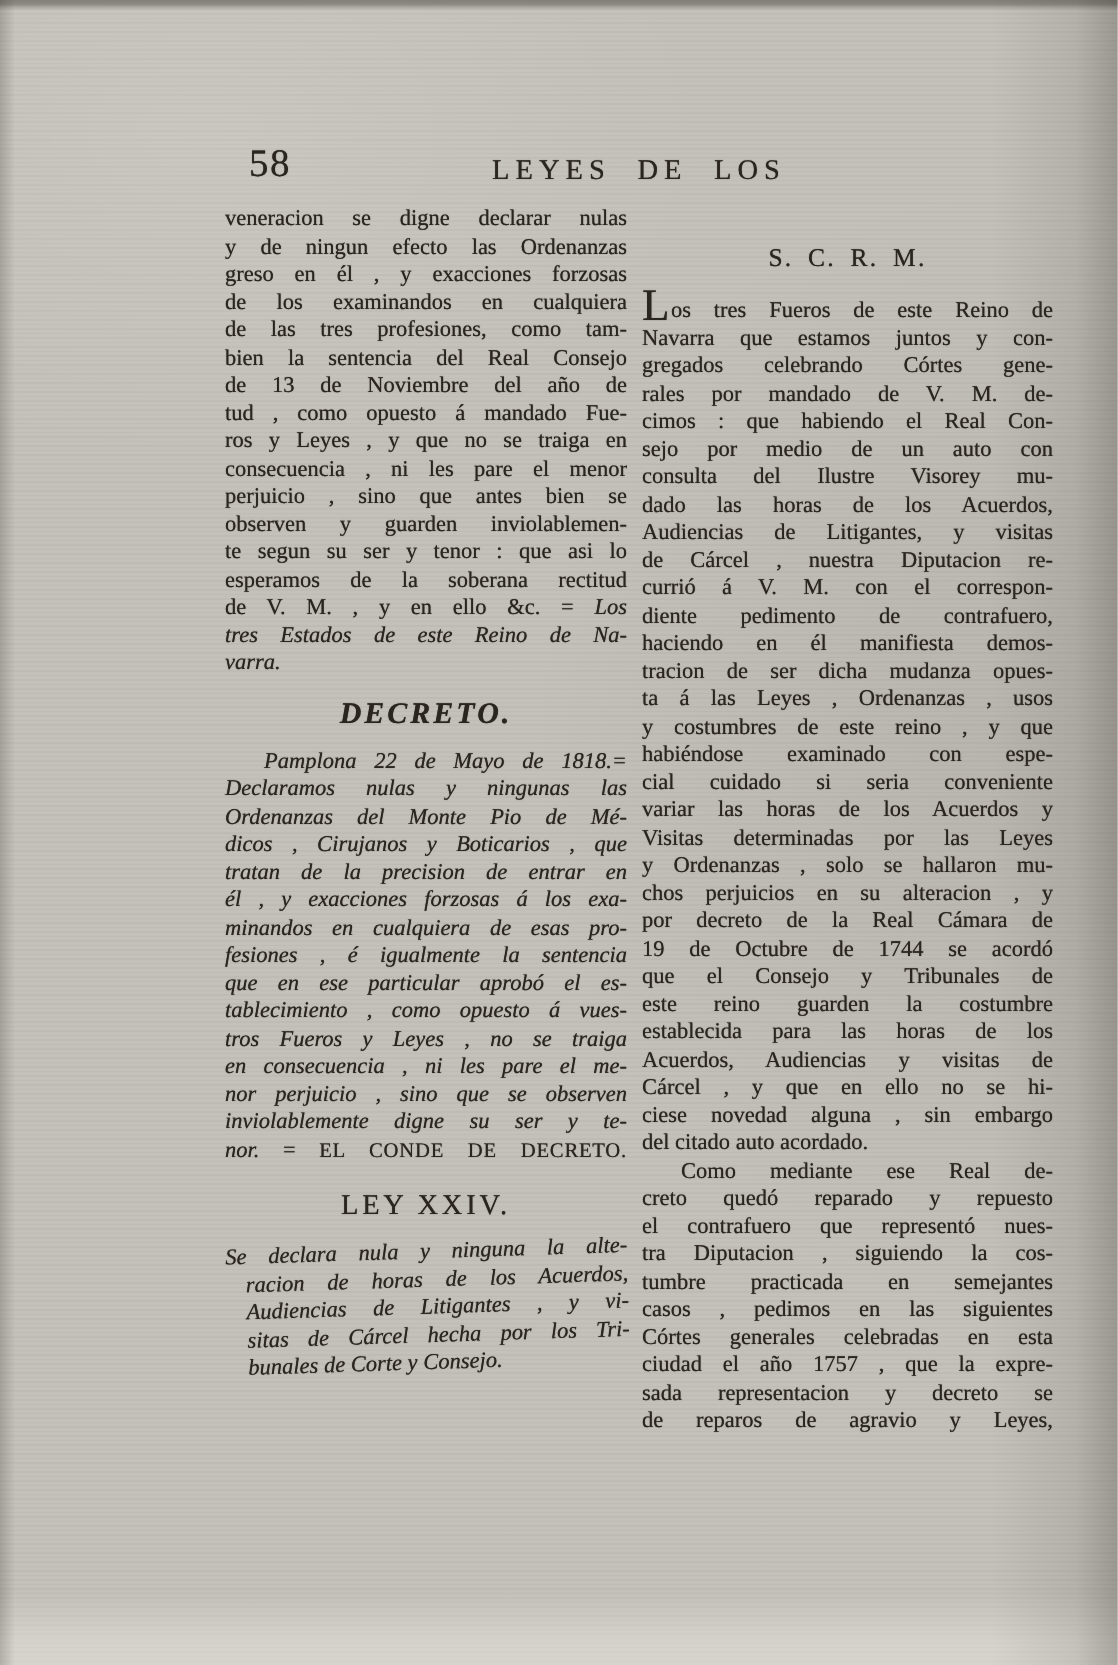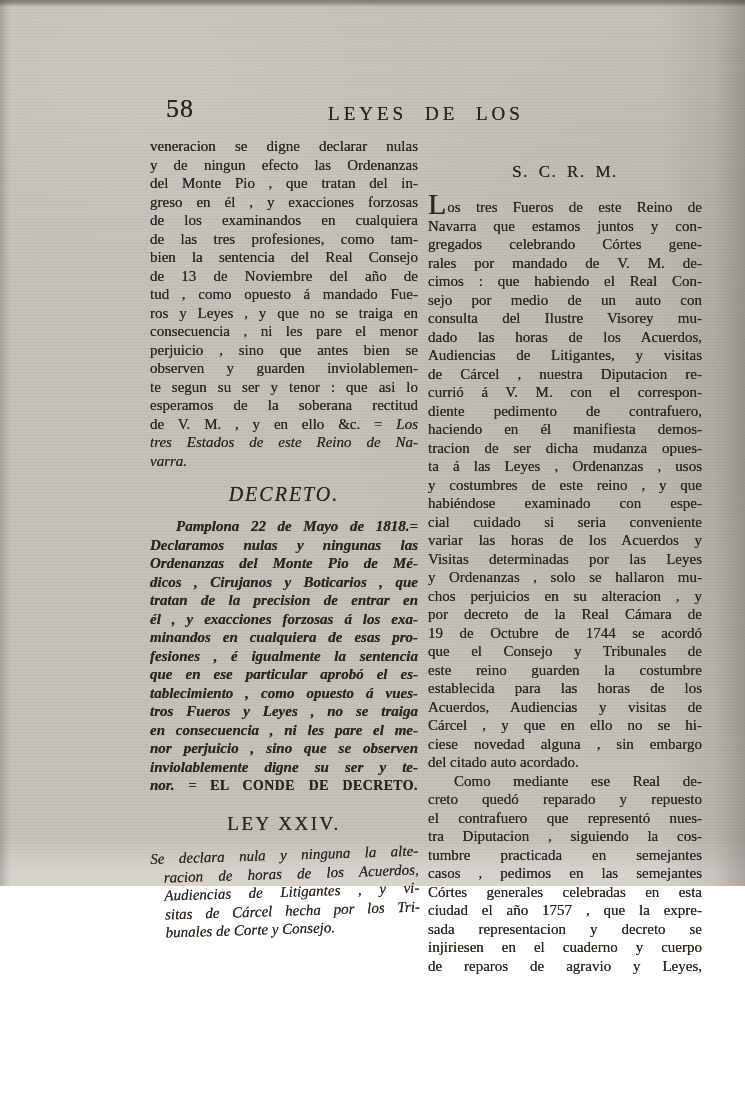--- a/index.html
+++ b/index.html
@@ -1,21 +1,21 @@
 <!DOCTYPE html>
 <html style="--paper: #c3c0b9; --ink: #2b2520;"><head>
 <meta charset="utf-8">
 <style>
   html,body{margin:0;padding:0;}
   body{
     width:745px;height:1110px;overflow:hidden;
     font-family:"Liberation Serif","DejaVu Serif",serif;
   }
   .scan{
-    position:relative;width:745px;height:886px;
+    position:relative;width:745px;height:1110px;
     background-color:var(--paper,#c3c0b9);
     background-image:
       linear-gradient(180deg, rgba(40,36,30,0.40) 0 2px, rgba(40,36,30,0) 7px),
       linear-gradient(90deg, rgba(50,45,40,0.22) 0px, rgba(50,45,40,0) 10px),
       linear-gradient(270deg, rgba(50,45,40,0.28) 0px, rgba(50,45,40,0.10) 28px, rgba(50,45,40,0) 85px),
       linear-gradient(0deg, rgba(236,234,229,0.45) 0 14px, rgba(236,234,229,0) 48px),
       radial-gradient(ellipse 500px 320px at 18% 8%, rgba(255,255,255,0.10), transparent 70%),
       radial-gradient(ellipse 420px 520px at 88% 45%, rgba(90,84,76,0.10), transparent 72%),
       repeating-linear-gradient(180deg, rgba(105,100,92,0.05) 0 1px, rgba(214,211,204,0.05) 1px 3px);
     color:var(--ink,#2b2520);
@@ -35,31 +35,31 @@
   
   .column{position:absolute;top:137px;font-size:15px;line-height:18.5px;}
   .column.left{left:150px;width:268px;}
   .column.right{left:428px;width:274px;}
 
   .line{display:block;text-align:justify;text-align-last:justify;}
   .line.noj{text-align-last:left;}
   .line.indent{padding-left:26px;}
 
   .body-roman{font-style:normal;}
-  .body-italic{font-style:italic;font-weight:bold;}
+  .body-italic{font-style:italic;}
   .seg-roman{font-style:normal;}
   .seg-italic{font-style:italic;}
   .seg-smallcaps{font-style:normal;font-size:0.92em;letter-spacing:0.5px;}
   .seg-dropcap{
     font-style:normal;font-size:30px;line-height:18.5px;
     display:inline-block;vertical-align:-2px;letter-spacing:1px;
   }
 
   .heading-decreto{
-    font-style:italic;font-weight:normal;text-align:center;
+    font-style:italic;font-weight:bold;text-align:center;
     font-size:20px;line-height:26px;letter-spacing:2px;
     margin:11px 0 10px 0;
   }
   .heading-ley{
     font-style:normal;text-align:center;
     font-size:19px;line-height:24px;letter-spacing:2.5px;
     margin:16px 0 14px 0;
   }
   .heading-scrm{
     font-style:normal;text-align:center;
@@ -78,21 +78,20 @@
 <body>
 
 <div class="scan">
   <div class="page-number txt">58</div>
   <div class="running-title txt">LEYES DE LOS</div>
 
   <div class="column left txt">
       <div class="block body-roman">
         <span class="line">veneracion se digne declarar nulas</span>
         <span class="line">y de ningun efecto las Ordenanzas</span>
-        <span class="line">del Monte Pio , que tratan del in-</span>
         <span class="line">greso en él , y exacciones forzosas</span>
         <span class="line">de los examinandos en cualquiera</span>
         <span class="line">de las tres profesiones, como tam-</span>
         <span class="line">bien la sentencia del Real Consejo</span>
         <span class="line">de 13 de Noviembre del año de</span>
         <span class="line">tud , como opuesto á mandado Fue-</span>
         <span class="line">ros y Leyes , y que no se traiga en</span>
         <span class="line">consecuencia , ni les pare el menor</span>
         <span class="line">perjuicio , sino que antes bien se</span>
         <span class="line">observen y guarden inviolablemen-</span>
@@ -170,21 +169,20 @@
         <span class="line">Cárcel , y que en ello no se hi-</span>
         <span class="line">ciese novedad alguna , sin embargo</span>
         <span class="line noj">del citado auto acordado.</span>
       </div>
       <div class="block body-roman">
         <span class="line indent">Como mediante ese Real de-</span>
         <span class="line">creto quedó reparado y repuesto</span>
         <span class="line">el contrafuero que representó nues-</span>
         <span class="line">tra Diputacion , siguiendo la cos-</span>
         <span class="line">tumbre practicada en semejantes</span>
-        <span class="line">casos , pedimos en las semejantes</span>
+        <span class="line">casos , pedimos en las siguientes</span>
         <span class="line">Córtes generales celebradas en esta</span>
         <span class="line">ciudad el año 1757 , que la expre-</span>
         <span class="line">sada representacion y decreto se</span>
-        <span class="line">injiriesen en el cuaderno y cuerpo</span>
         <span class="line">de reparos de agravio y Leyes,</span>
       </div>
     </div>
 </div>
 
 </body></html>

